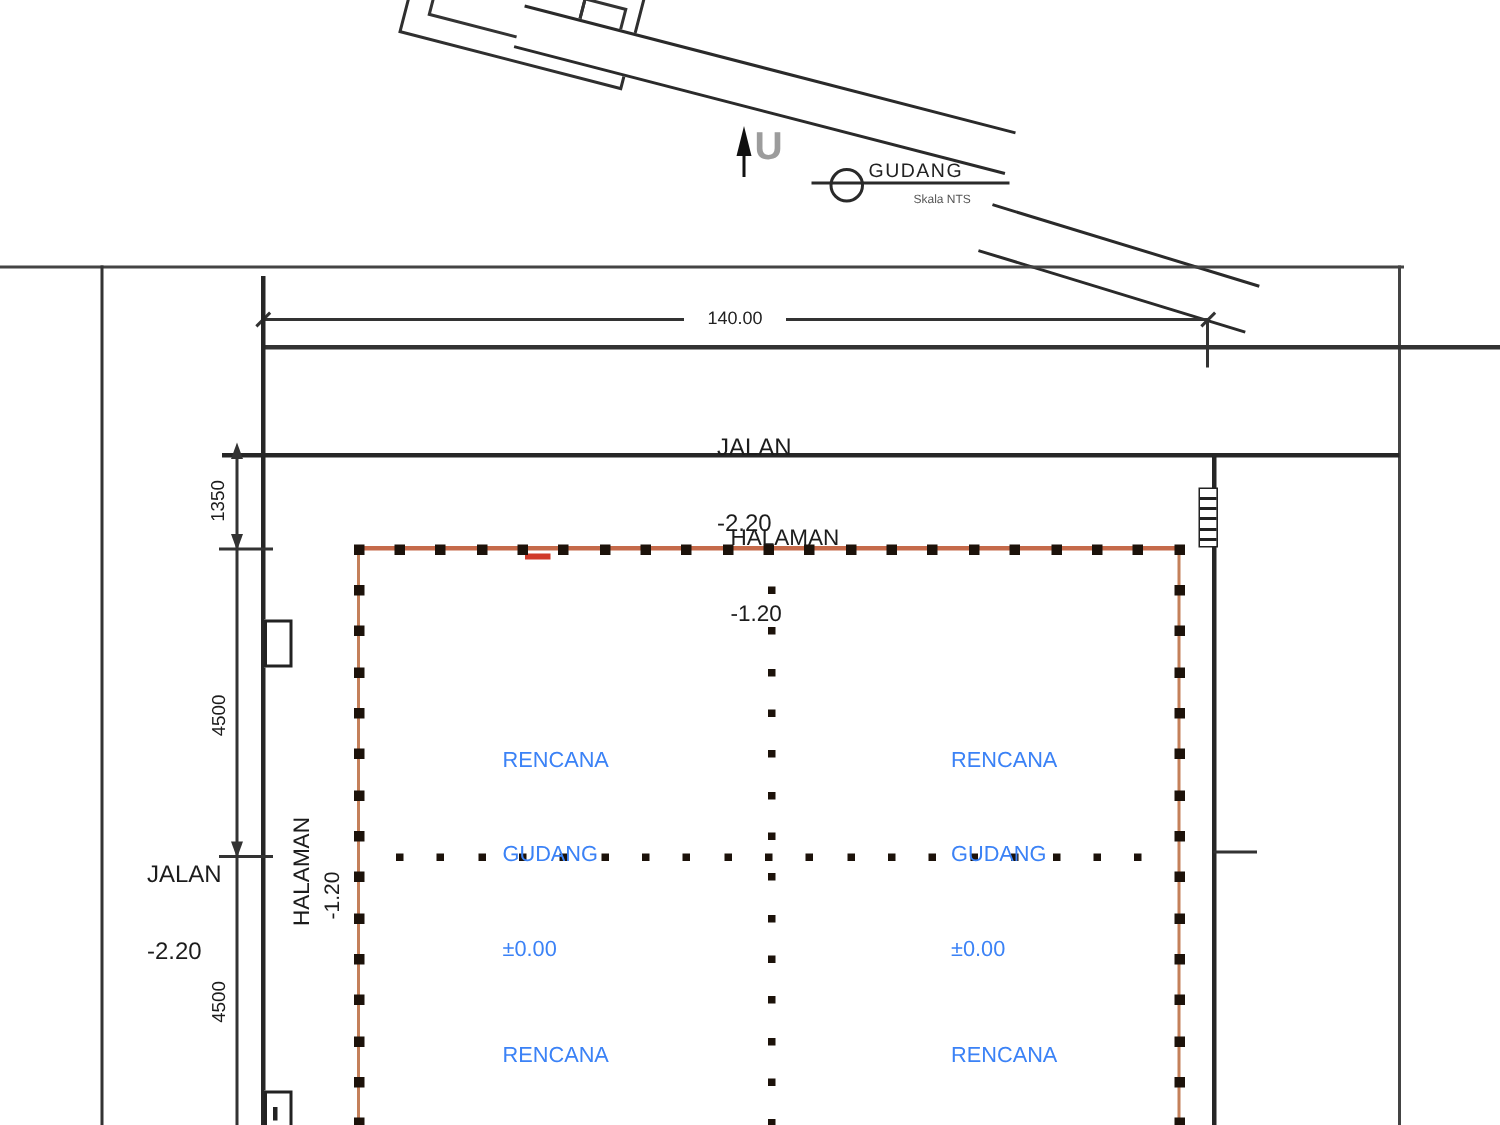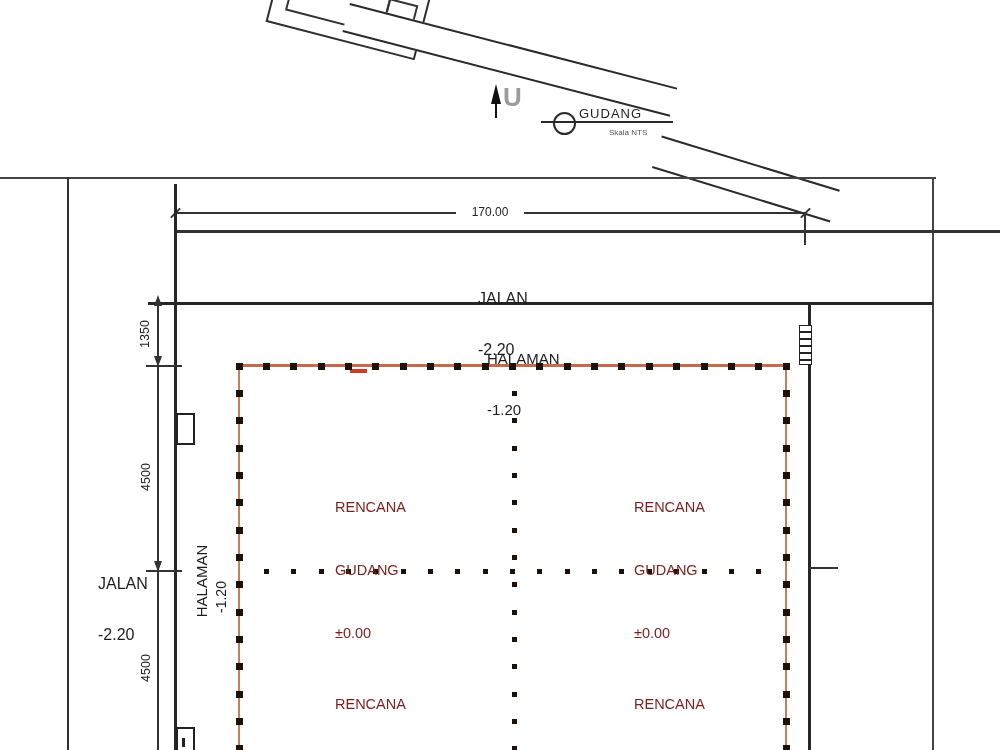--- a/index.html
+++ b/index.html
@@ -6,21 +6,21 @@
   #stage{
     position:relative;width:1000px;height:750px;background:#fff;overflow:hidden;
     font-family:"Liberation Sans", sans-serif;color:#1a1a1a;
   }
   .abs{position:absolute;}
   .hl{position:absolute;background:#333;}
   .vl{position:absolute;background:#333;}
   .lbl{position:absolute;white-space:pre;line-height:17px;font-size:16px;color:#1c1c1c;}
   .vtext{position:absolute;display:flex;align-items:center;justify-content:center;
          transform:rotate(-90deg);white-space:nowrap;color:#1c1c1c;}
-  .unit{position:absolute;font-size:14.5px;line-height:21px;color:#7f1d1d;white-space:pre;}
+  .unit{position:absolute;font-size:14.5px;line-height:21px;color:#3b82f6;white-space:pre;}
   .tick45{position:absolute;width:13px;height:2px;background:#333;transform:rotate(-45deg);}
   .arrow-up{position:absolute;width:0;height:0;border-left:4px solid transparent;
             border-right:4px solid transparent;border-bottom:11px solid #333;}
   .arrow-dn{position:absolute;width:0;height:0;border-left:4px solid transparent;
             border-right:4px solid transparent;border-top:11px solid #333;}
   .road-band{position:absolute;background:#fff;border-top:2px solid #2a2a2a;border-bottom:2px solid #2a2a2a;transform-origin:0 0;}
   .road-band-v{position:absolute;background:#fff;border-left:2px solid #2a2a2a;border-right:2px solid #2a2a2a;transform-origin:0 0;}
   .gate{position:absolute;background:#fff;border:2px solid #222;}
   .dim-label{position:absolute;background:#fff;text-align:center;font-size:12px;color:#222;}
 </style>
@@ -57,21 +57,21 @@
   <div class="vl" style="left:932px;top:177px;width:1.5px;height:573px;background:#444;"></div>
   <div class="vl" style="left:67px;top:177px;width:2px;height:573px;"></div>
   <div class="hl" style="left:175px;top:230px;width:825px;height:3px;"></div>
 
   <div>
     <div class="hl" style="left:175px;top:212px;width:630px;height:1.5px;"></div>
     <div class="vl" style="left:174px;top:184px;width:1.5px;height:48px;"></div>
     <div class="vl" style="left:804px;top:212px;width:1.5px;height:33px;"></div>
     <div class="tick45" style="left:169px;top:212px;"></div>
     <div class="tick45" style="left:799px;top:212px;"></div>
-    <div class="dim-label" style="left:456px;top:205px;width:68px;">170.00</div>
+    <div class="dim-label" style="left:456px;top:205px;width:68px;">140.00</div>
   </div>
 
   <div class="hl" style="left:148px;top:302px;width:785px;height:2.5px;background:#262626;"></div>
   <div class="vl" style="left:174px;top:184px;width:2.5px;height:566px;background:#262626;"></div>
   <div class="vl" style="left:808px;top:302px;width:2.5px;height:448px;background:#262626;"></div>
 
   <div>
     <div class="vl" style="left:157px;top:303px;width:1.5px;height:447px;"></div>
     <div class="hl" style="left:146px;top:365px;width:36px;height:1.5px;"></div>
     <div class="hl" style="left:146px;top:570px;width:36px;height:1.5px;"></div>

